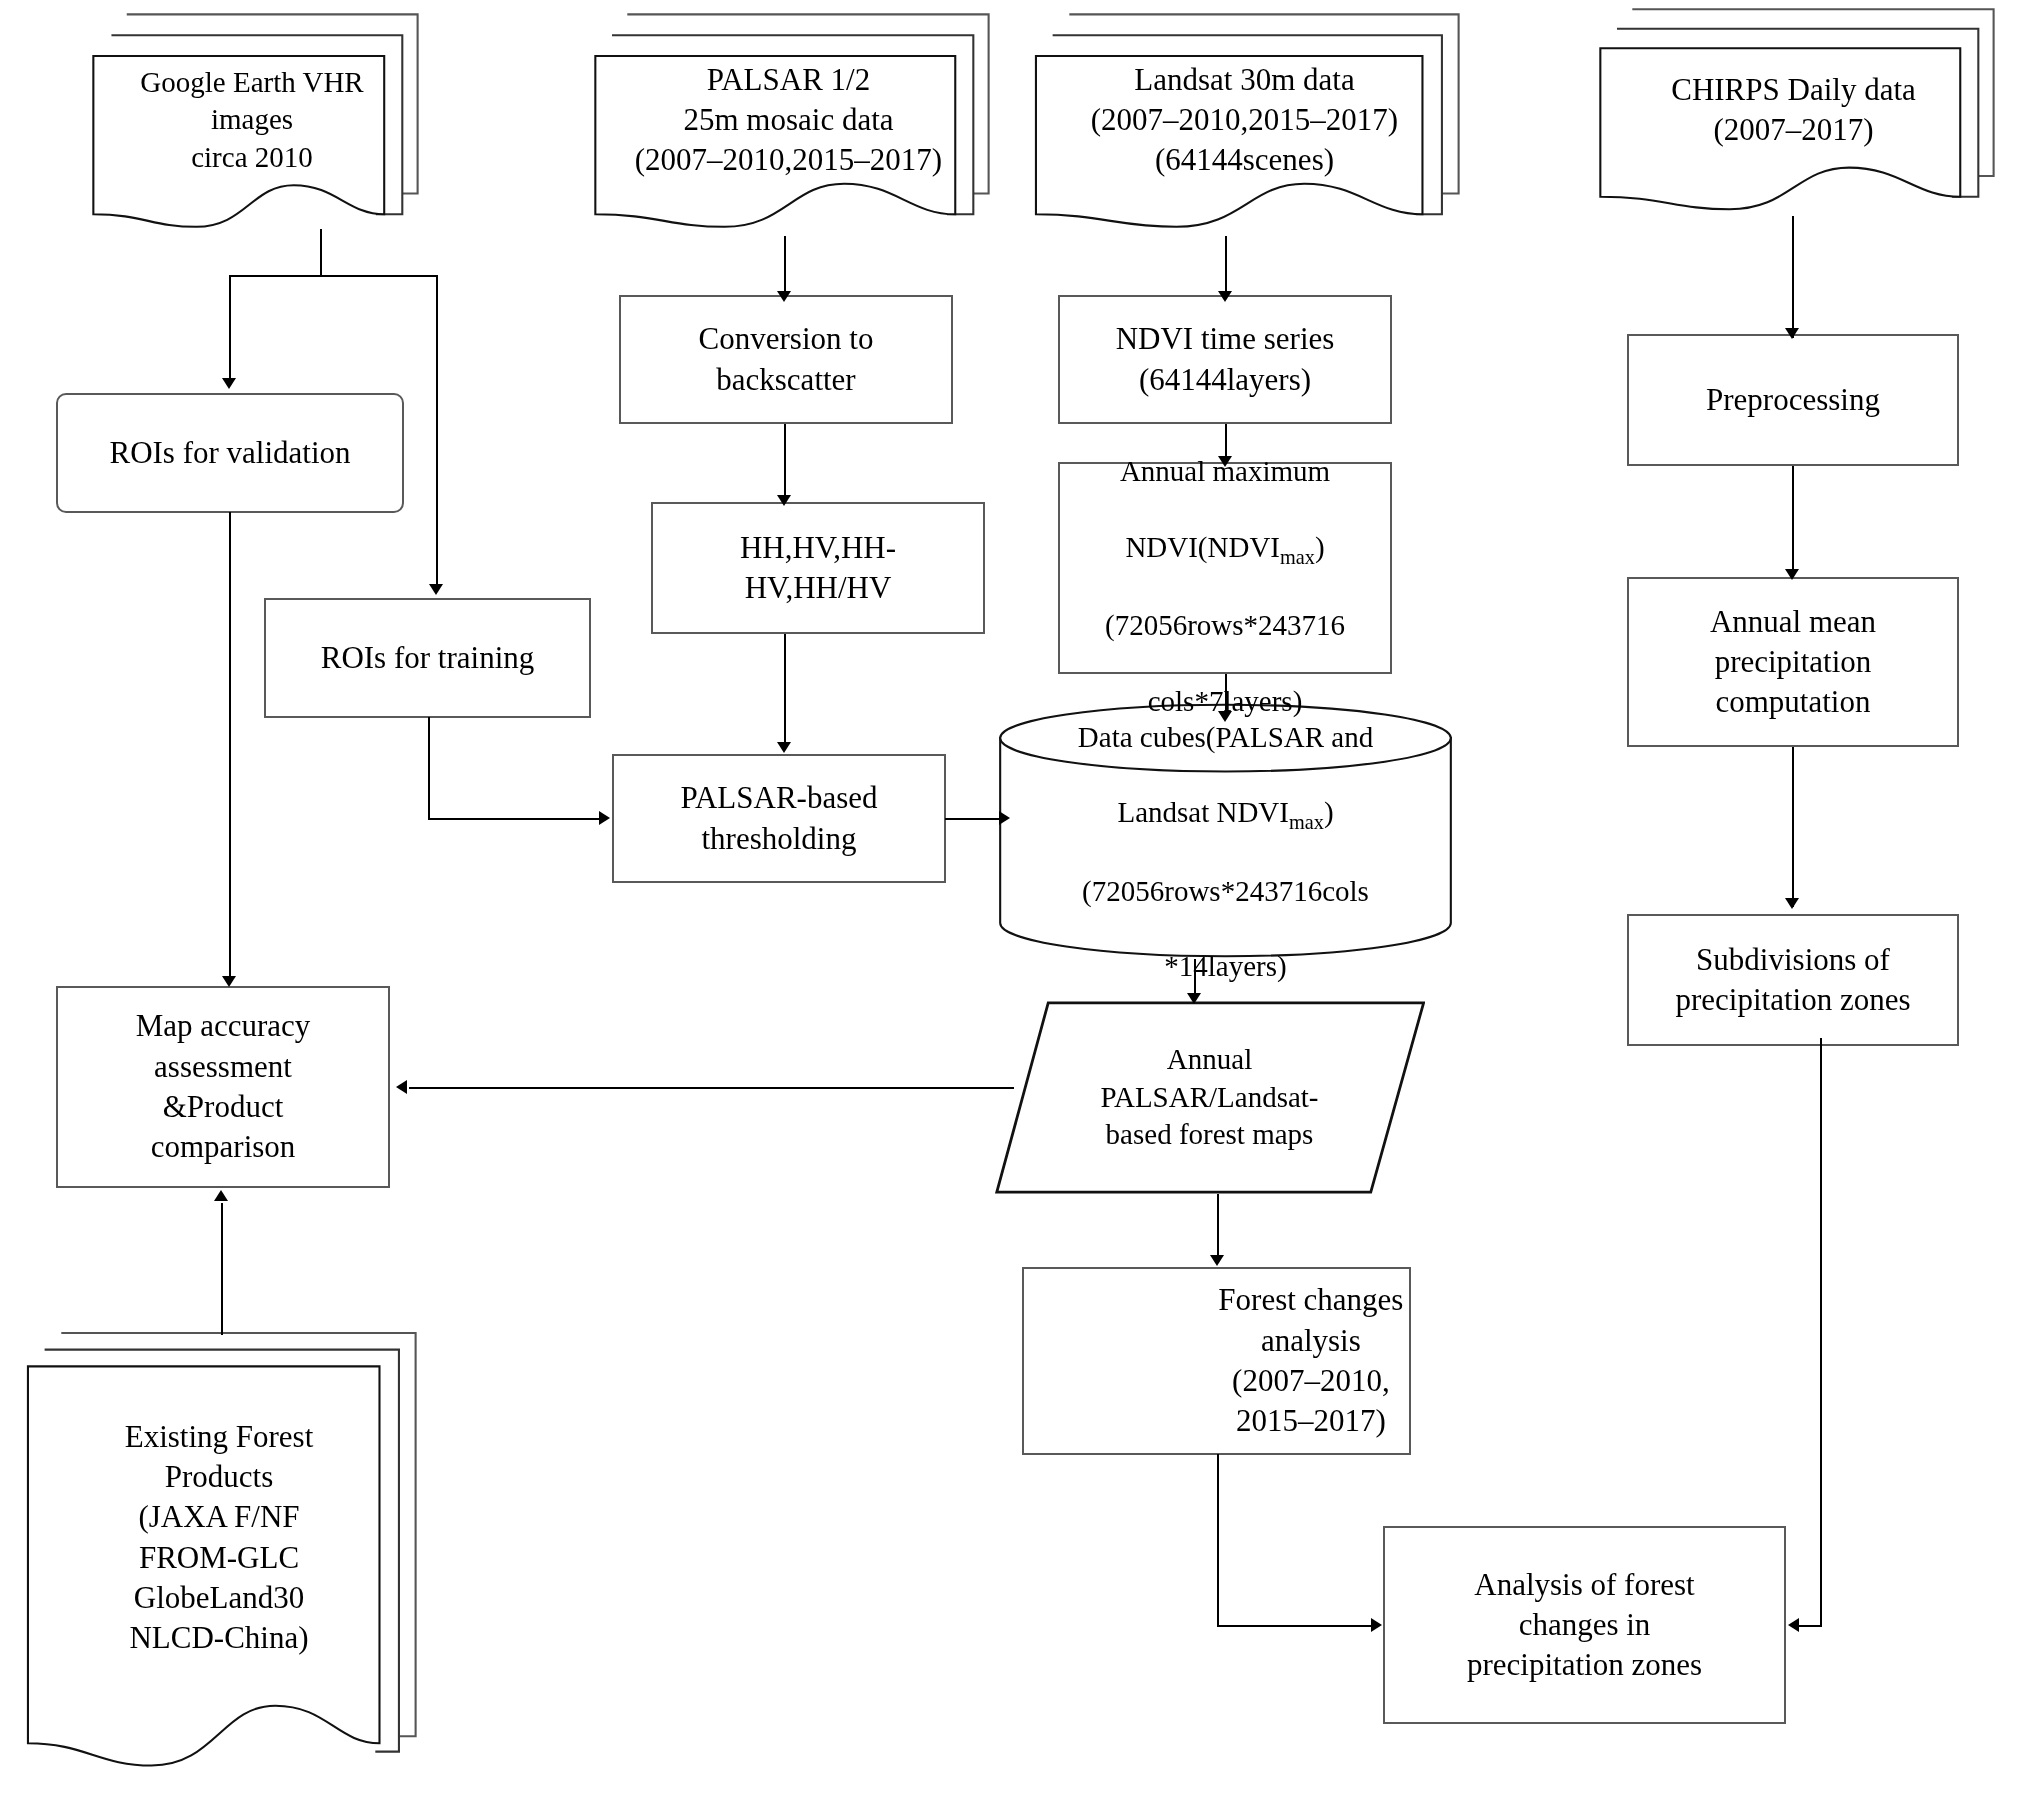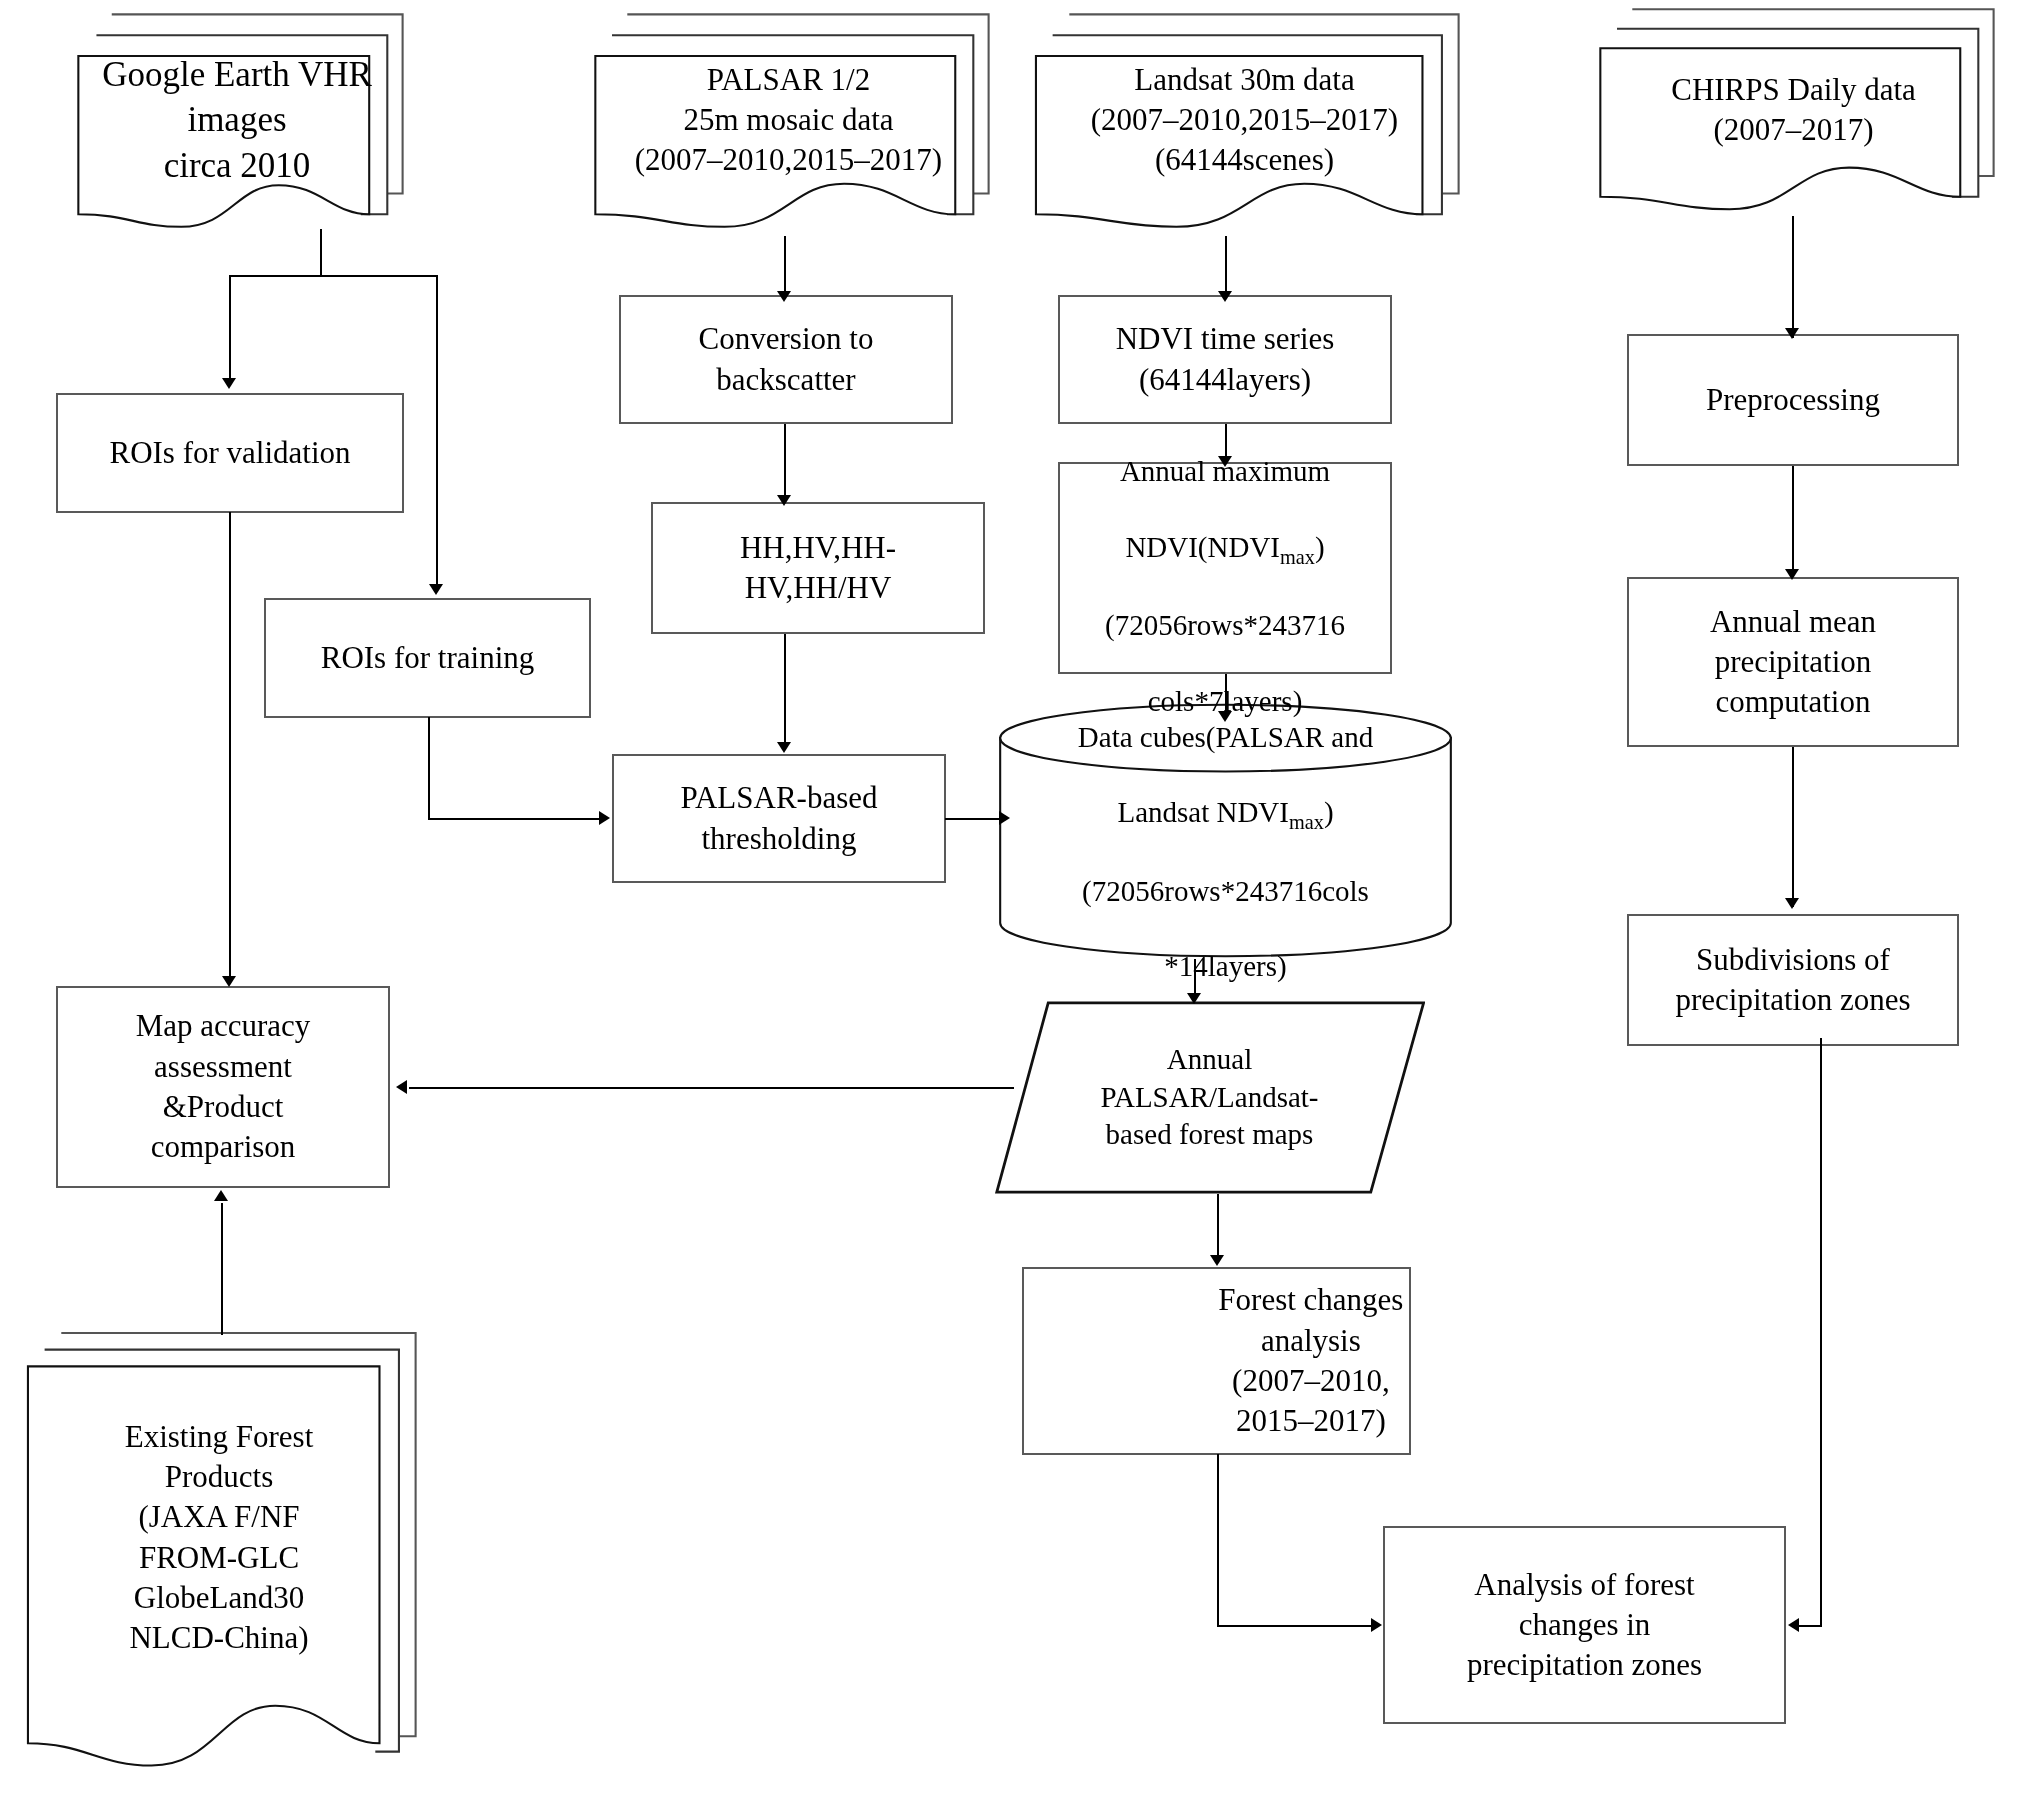--- a/index.html
+++ b/index.html
@@ -38,21 +38,21 @@
   .arw-d{border-left:7.6px solid transparent;border-right:7.6px solid transparent;border-top:11.8px solid #000;}
   .arw-l{border-top:7.6px solid transparent;border-bottom:7.6px solid transparent;border-right:11.8px solid #000;}
   .arw-r{border-top:7.6px solid transparent;border-bottom:7.6px solid transparent;border-left:11.8px solid #000;}
   .arw-u{border-left:7.6px solid transparent;border-right:7.6px solid transparent;border-bottom:11.8px solid #000;}
 </style>
 </head>
 <body>
 
 <div id="stage">
 
-  <div class="node doc" style="left:70px;top:5.6px;width:334px;height:250px;font-size:35px;">
+  <div class="node doc" style="left:85px;top:5.6px;width:334px;height:250px;font-size:29px;">
     <svg viewBox="0 0 480 360" preserveAspectRatio="none">
       <path d="M60,12 L478,12 L478,270 L440,270" fill="#fff" stroke="#555" stroke-width="3"></path>
       <path d="M38,42 L456,42 L456,300 L418,300" fill="#fff" stroke="#333" stroke-width="3"></path>
       <path d="M12,72 L430,72 L430,300
                C378,300 360,258 300,258
                C240,258 230,318 160,318
                C96,318 84,300 12,300 Z" fill="#fff" stroke="#111" stroke-width="3"></path>
     </svg>
     <div class="txt" style="margin-top:-21px;">Google Earth VHR
 images
@@ -100,21 +100,21 @@
 (2007–2017)</div>
   </div>
 
   <div class="ln lnv" style="left:320px;top:229px;height:47px;"></div>
   <div class="ln lnh" style="left:229px;top:275px;width:209px;"></div>
   <div class="ln lnv" style="left:229px;top:275px;height:108px;"></div>
   <div class="arw arw-d" style="left:222px;top:378px;"></div>
   <div class="ln lnv" style="left:436px;top:275px;height:314px;"></div>
   <div class="arw arw-d" style="left:429px;top:584px;"></div>
 
-  <div class="node rect" style="left:56px;top:393px;width:348px;height:120px;font-size:31px;">
+  <div class="node rect" style="left:56px;top:393px;width:348px;height:120px;font-size:31px;border-radius:10px;">
     <div class="txt">ROIs for validation</div>
   </div>
 
   <div class="node rect" style="left:264px;top:598px;width:327px;height:120px;font-size:31px;">
     <div class="txt">ROIs for training</div>
   </div>
 
   <div class="ln lnv" style="left:229px;top:512px;height:469px;"></div>
   <div class="arw arw-d" style="left:222px;top:976px;"></div>
 

